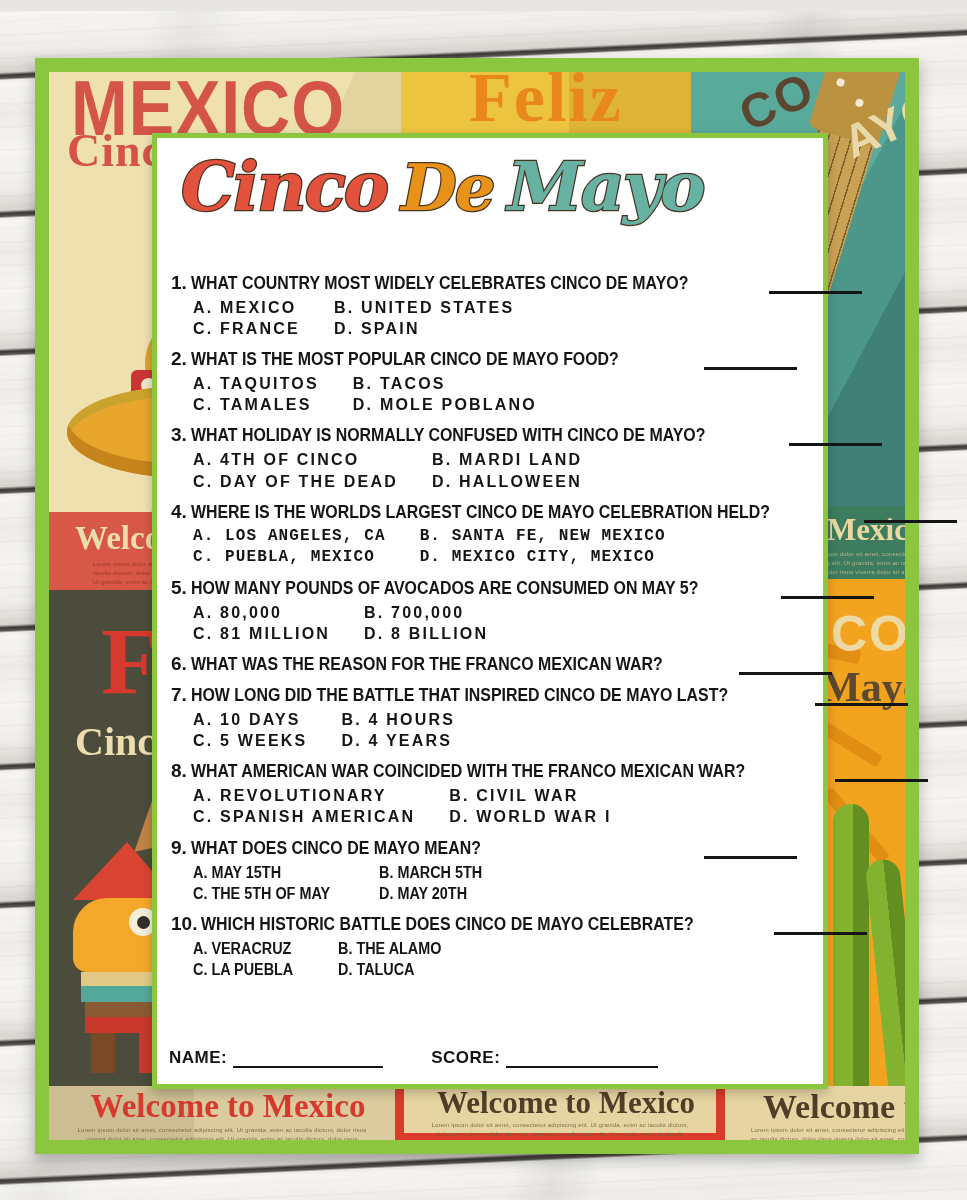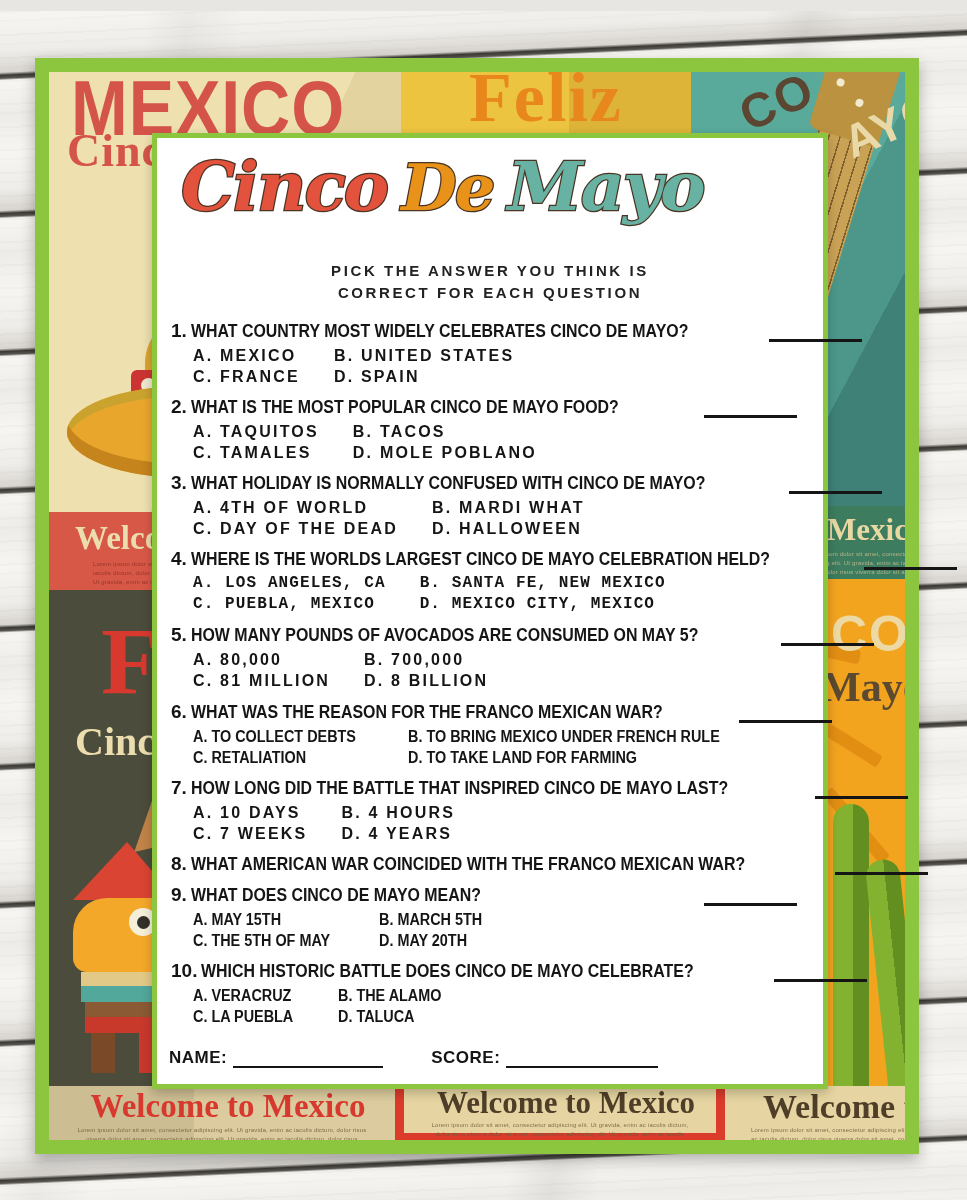--- a/index.html
+++ b/index.html
@@ -226,24 +226,20 @@
         <div class="bw serifbold" style="color: rgb(79, 62, 40);">Welcome to Mexico</div>
         <div class="fineprint">Lorem ipsum dolor sit amet, consectetur adipiscing elit. Ut gravida, enim ac iaculis dictum, dolor risus viverra dolor sit amet, consectetur adipiscing elit. Ut gravida, enim ac iaculis dictum, dolor risus viverra</div>
       </div>
 
     </div>
 
     <div class="card">
       <div class="titlebar">
         <span id="title-words" style="position: absolute; left: 24px; top: 8px; white-space: nowrap;"><span class="script-word" style="color: rgb(226, 82, 60); font-size: 68px; margin-right: 14px;">Cinco</span><span class="script-word" style="color: rgb(232, 146, 26); font-size: 64px; margin-right: 14px;">De</span><span class="script-word" style="color: rgb(103, 178, 162); font-size: 68px; margin-right: 14px;">Mayo</span></span>
       </div>
-      <div class="instructions">
-        <div>PICK THE ANSWER YOU THINK IS</div>
-        <div>CORRECT FOR EACH QUESTION</div>
-      </div>
       <div class="questions" id="questions">
   <div class="q">
     <div class="q-line">
       <span class="q-num">1.</span>
       <span class="q-text">WHAT COUNTRY MOST WIDELY CELEBRATES CINCO DE MAYO?</span>
       <span class="q-blank"></span>
     </div>
     <div class="q-opts">
               <div class="opt opt-wide">A. MEXICO</div>
               <div class="opt opt-wide">B. UNITED STATES</div>
@@ -266,22 +262,22 @@
             </div>
   </div>
 
   <div class="q">
     <div class="q-line">
       <span class="q-num">3.</span>
       <span class="q-text">WHAT HOLIDAY IS NORMALLY CONFUSED WITH CINCO DE MAYO?</span>
       <span class="q-blank"></span>
     </div>
     <div class="q-opts">
-              <div class="opt opt-wide">A. 4TH OF WORLD</div>
-              <div class="opt opt-wide">B. MARDI WHAT</div>
+              <div class="opt opt-wide">A. 4TH OF CINCO</div>
+              <div class="opt opt-wide">B. MARDI LAND</div>
               <div class="opt opt-wide">C. DAY OF THE DEAD</div>
               <div class="opt opt-wide">D. HALLOWEEN</div>
             </div>
   </div>
 
   <div class="q">
     <div class="q-line">
       <span class="q-num">4.</span>
       <span class="q-text">WHERE IS THE WORLDS LARGEST CINCO DE MAYO CELEBRATION HELD?</span>
       <span class="q-blank"></span>
@@ -307,48 +303,48 @@
               <div class="opt opt-wide">D. 8 BILLION</div>
             </div>
   </div>
 
   <div class="q">
     <div class="q-line">
       <span class="q-num">6.</span>
       <span class="q-text">WHAT WAS THE REASON FOR THE FRANCO MEXICAN WAR?</span>
       <span class="q-blank"></span>
     </div>
-    <div class="q-opts">
-              <div class="opt opt-narrow">A. TO COLLECT DEBTS</div>
-              <div class="opt opt-narrow">B. TO BRING MEXICO UNDER FRENCH RULE</div>
-              <div class="opt opt-narrow">C. RETALIATION</div>
-              <div class="opt opt-narrow">D. TO TAKE LAND FOR FARMING</div>
-            </div>
   </div>
 
   <div class="q">
     <div class="q-line">
       <span class="q-num">7.</span>
       <span class="q-text">HOW LONG DID THE BATTLE THAT INSPIRED CINCO DE MAYO LAST?</span>
       <span class="q-blank"></span>
     </div>
     <div class="q-opts">
               <div class="opt opt-wide">A. 10 DAYS</div>
               <div class="opt opt-wide">B. 4 HOURS</div>
-              <div class="opt opt-wide">C. 7 WEEKS</div>
+              <div class="opt opt-wide">C. 5 WEEKS</div>
               <div class="opt opt-wide">D. 4 YEARS</div>
             </div>
   </div>
 
   <div class="q">
     <div class="q-line">
       <span class="q-num">8.</span>
       <span class="q-text">WHAT AMERICAN WAR COINCIDED WITH THE FRANCO MEXICAN WAR?</span>
       <span class="q-blank"></span>
     </div>
+    <div class="q-opts">
+              <div class="opt opt-wide">A. REVOLUTIONARY</div>
+              <div class="opt opt-wide">B. CIVIL WAR</div>
+              <div class="opt opt-wide">C. SPANISH AMERICAN</div>
+              <div class="opt opt-wide">D. WORLD WAR I</div>
+            </div>
   </div>
 
   <div class="q">
     <div class="q-line">
       <span class="q-num">9.</span>
       <span class="q-text">WHAT DOES CINCO DE MAYO MEAN?</span>
       <span class="q-blank"></span>
     </div>
     <div class="q-opts">
               <div class="opt opt-narrow">A. MAY 15TH</div>

